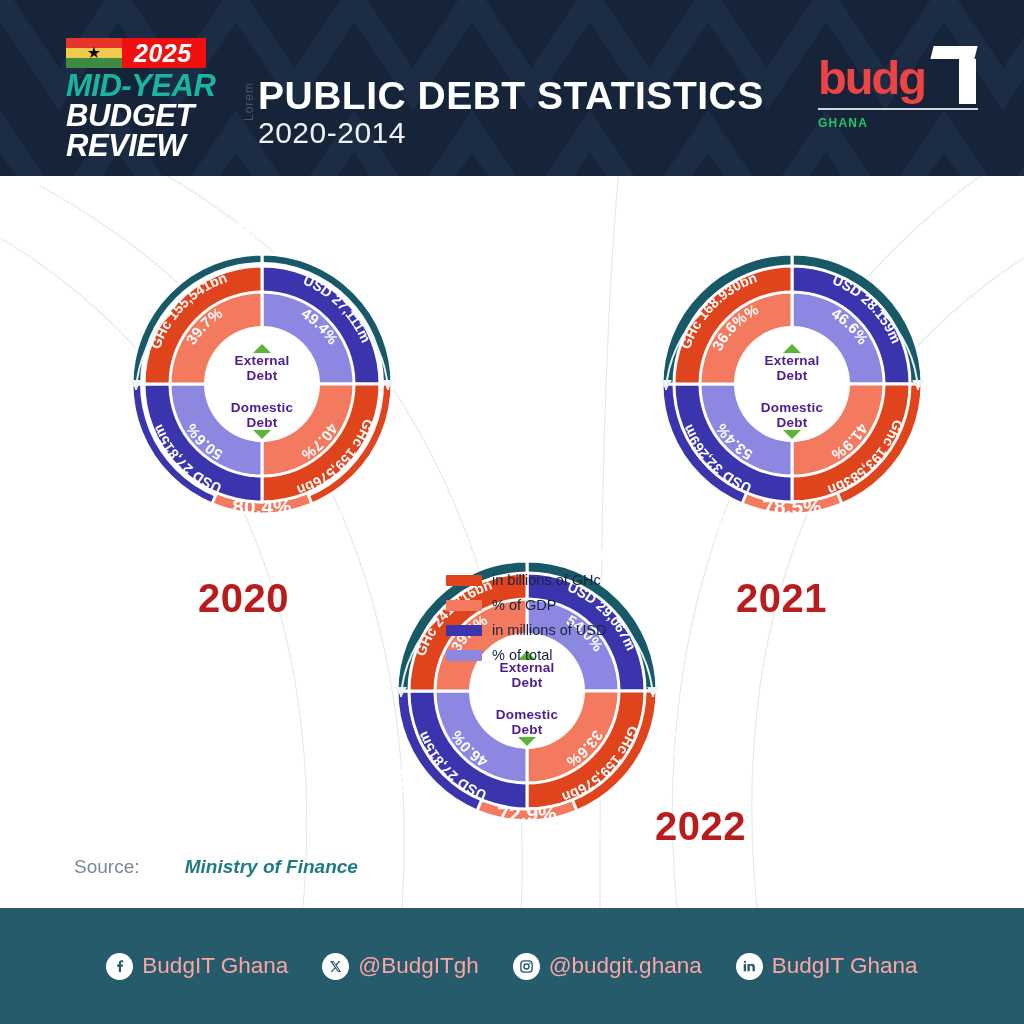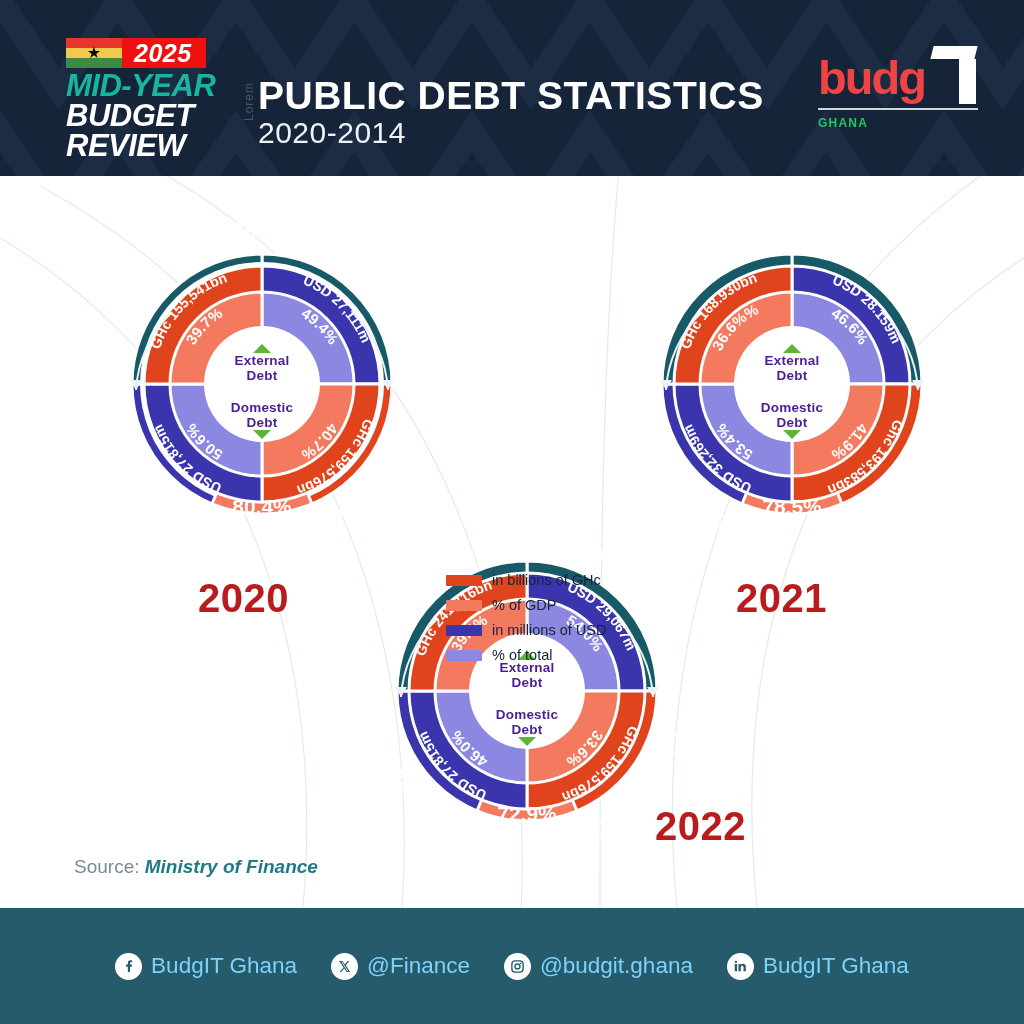--- a/index.html
+++ b/index.html
@@ -87,35 +87,35 @@
   }
 
   
   .legend { position:absolute; left:446px; top:396px; }
   .legend-row { display:flex; align-items:center; margin-bottom:9px; }
   .legend-swatch { width:36px; height:11px; border-radius:1px; margin-right:10px; flex:none; }
   .legend-text { color:#16243a; font-size:14.5px; }
 
   
   .source { position:absolute; left:74px; top:856px; font-size:19px; color:#7b8895; }
-  .source b { color:#1f7a85; font-style:italic; font-weight:bold; }
+  .source b { color:#1f7a85; font-style:italic; font-weight:bold;margin-left:40px; }
 
   
   .footer {
     position:absolute; left:0; top:908px; width:1024px; height:116px;
     background:#255b6b; display:flex; align-items:center; justify-content:center;
   }
   .social { display:flex; align-items:center; margin:0 17px; }
   .sic {
     width:27px; height:27px; border-radius:50%; background:#fff; color:#255b6b;
     display:flex; align-items:center; justify-content:center;
     font-weight:bold; font-size:16px; margin-right:9px; flex:none;
   }
   .sic svg { display:block; }
-  .sname { color:#7dd3fc; font-size:22.5px; }
+  .sname { color:#fca5a5; font-size:22.5px; }
 </style>
 </head>
 <body>
 
 <div class="header">
   <svg class="header-pattern" width="1024" height="176">
     <defs>
       <pattern id="chev" width="118" height="176" patternUnits="userSpaceOnUse">
         <rect width="118" height="176" fill="#16243a"></rect>
         <path d="M0 -20 L59 68 L118 -20 L118 22 L59 110 L0 22 Z" fill="#1c2c44"></path>
@@ -499,21 +499,21 @@
         </svg>
     </span>
     <span class="sname">BudgIT Ghana</span>
   </div>
   <div class="social">
     <span class="sic">
       <svg width="13" height="13" viewBox="0 0 24 24">
           <path fill="#255b6b" d="M18.2 2H21l-6.6 7.6L22.3 22h-6.1l-4.8-6.3L5.9 22H3.1l7.1-8.1L2 2h6.2l4.3 5.7zm-1 18.3h1.6L7.9 3.6H6.2z"></path>
         </svg>
     </span>
-    <span class="sname">@Finance</span>
+    <span class="sname">@BudgITgh</span>
   </div>
   <div class="social">
     <span class="sic">
       <svg width="15" height="15" viewBox="0 0 24 24">
         <rect x="3" y="3" width="18" height="18" rx="5" fill="none" stroke="#255b6b" stroke-width="2.2"></rect>
         <circle cx="12" cy="12" r="4" fill="none" stroke="#255b6b" stroke-width="2.2"></circle>
         <circle cx="17.3" cy="6.7" r="1.3" fill="#255b6b"></circle>
       </svg>
     </span>
     <span class="sname">@budgit.ghana</span>

